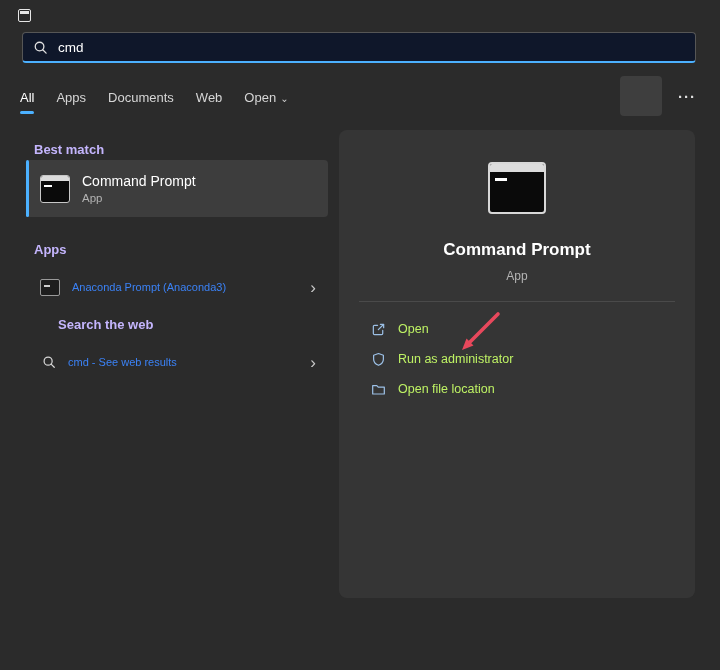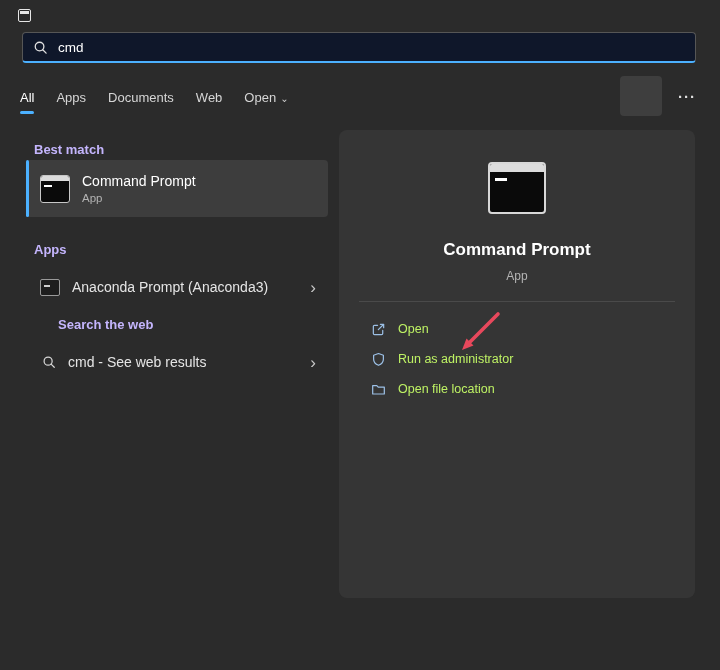--- a/index.html
+++ b/index.html
@@ -72,21 +72,21 @@
   #row-best { top: 160px; height: 57px; background: #3d3d3d; padding-left: 14px; gap: 12px; }
   .accent-bar {
     position: absolute; left: 0; top: 0; bottom: 0; width: 3px;
     background: #4cb1ff; border-radius: 2px;
   }
   .row-title { font-size: 14px; color: #ffffff; }
   .row-sub { font-size: 11.5px; color: #b3b3b3; margin-top: 3px; }
 
   #row-anaconda { top: 266px; height: 42px; padding: 0 12px 0 14px; gap: 12px; }
   #row-web { top: 341px; height: 42px; padding: 0 12px 0 16px; gap: 12px; }
-  .row-label { font-size: 14px; color: #e5e5e5; flex: 1; }
+  .row-label { font-size: 11px; color: #3b82f6; flex: 1; }
   .chevron { color: #c8c8c8; font-size: 17px; line-height: 1; }
 
   
   .cmd-icon {
     background: #0a0a0a; border: 1px solid #c8c8c8; border-radius: 3px;
     position: relative; overflow: hidden; flex-shrink: 0;
   }
   .cmd-icon.small { width: 30px; height: 28px; }
   .cmd-icon::before {
     content: ""; position: absolute; top: 0; left: 0; right: 0;

